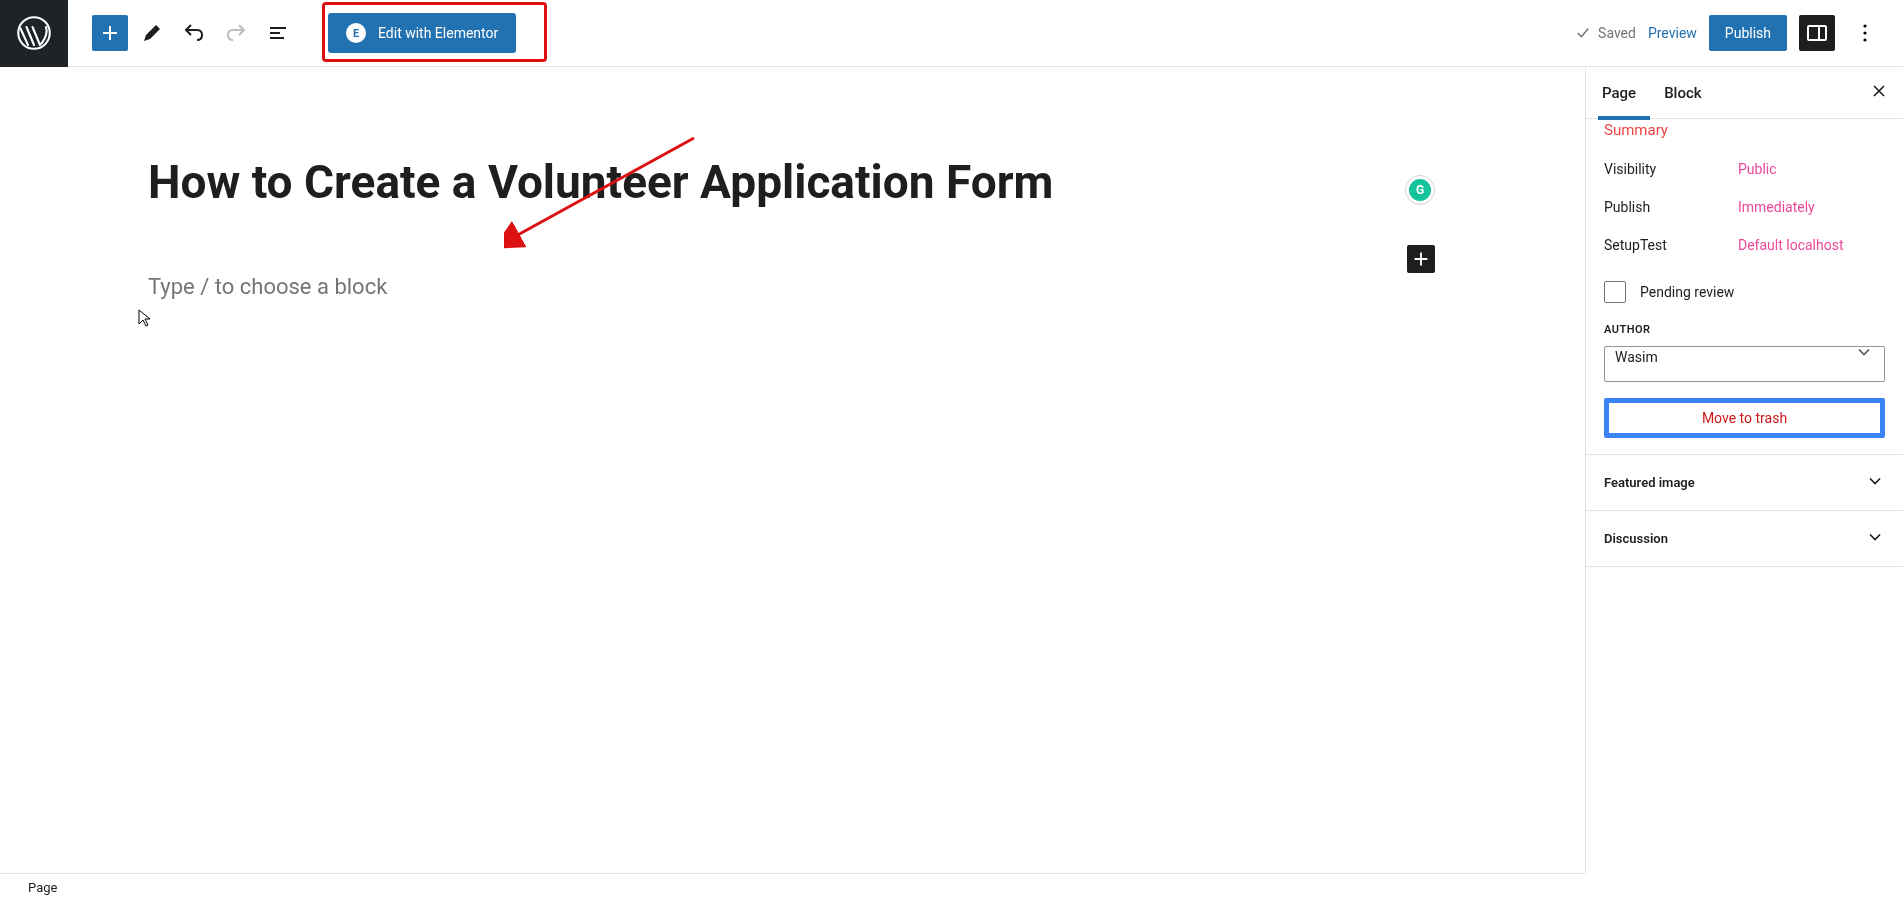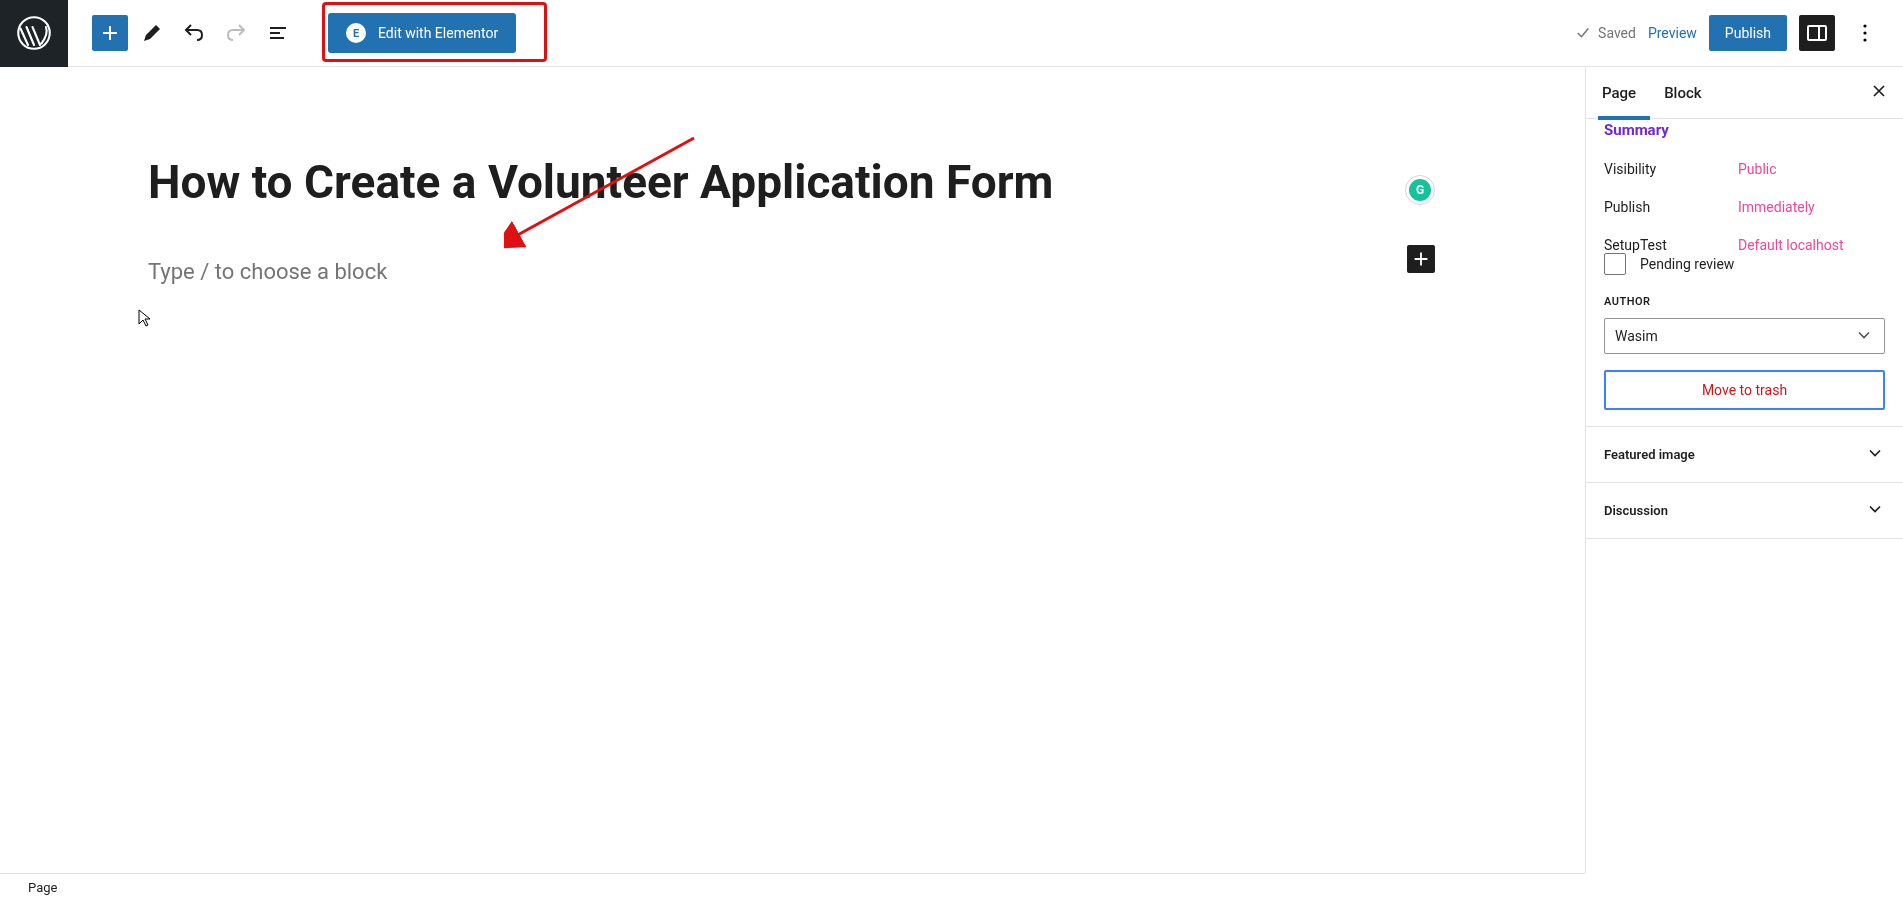--- a/index.html
+++ b/index.html
@@ -27,50 +27,50 @@
 .publish-btn { background: #2271b1; color: #fff; padding: 10px 16px; border-radius: 2px; font-size: 14px; cursor: pointer; }
 .layout-btn { width: 36px; height: 36px; background: #1e1e1e; color: #fff; display: inline-flex; align-items: center; justify-content: center; border-radius: 2px; cursor: pointer; }
 .layout-btn svg { width: 24px; height: 24px; }
 .more-btn { width: 36px; height: 36px; display: inline-flex; align-items: center; justify-content: center; cursor: pointer; }
 .more-btn svg { width: 24px; height: 24px; }
 
 
 .main { display: flex; height: calc(100% - 67px - 27px); }
 .editor-canvas { flex: 1; position: relative; padding-top: 88px; }
 .page-title { font-size: 46px; font-weight: 700; color: #1e1e1e; margin-left: 148px; max-width: 940px; line-height: 1.2;}
-.block-placeholder { margin-left: 148px; margin-top: 49px; font-size: 22px; color: #757575; }
+.block-placeholder { margin-left: 148px; margin-top: 64px; font-size: 22px; color: #757575; }
 .grammarly { position: absolute; top: 108px; right: 150px; width: 30px; height: 30px; border: 1px solid #d5d5d5; border-radius: 50%; display: flex; align-items: center; justify-content: center; background: #fff; }
 .grammarly-inner { width: 22px; height: 22px; background: #15c39a; border-radius: 50%; display: flex; align-items: center; justify-content: center; color: #fff; font-weight: bold; font-size: 12px; }
 .add-block-plus { position: absolute; top: 178px; right: 150px; width: 28px; height: 28px; background: #1e1e1e; color: #fff; border-radius: 2px; display: flex; align-items: center; justify-content: center; cursor: pointer; }
 .add-block-plus svg { width: 22px; height: 22px; }
 .cursor { position: absolute; top: 242px; left: 138px; }
 .cursor svg { width: 14px; height: 18px; }
 .arrow-ann { position: absolute; top: 65px; left: 504px; pointer-events: none; z-index: 40; }
 
 
 .sidebar { width: 318px; border-left: 1px solid #e4e4e4; display: flex; flex-direction: column; background: #fff; }
 .sidebar-tabs { display: flex; align-items: center; height: 52px; border-bottom: 1px solid #e4e4e4; padding: 0 16px; position: relative; }
 .sidebar-tab { padding: 0 0; margin-right: 28px; font-size: 15px; color: #1e1e1e; cursor: pointer; height: 52px; display: inline-flex; align-items: center; font-weight: 500;}
 .sidebar-tab.active { position: relative; }
 .sidebar-tab.active::after { content: ""; position: absolute; left: -4px; right: -14px; bottom: -1px; height: 4px; background: #2271b1; }
 .close-x { position: absolute; right: 14px; top: 50%; transform: translateY(-50%); cursor: pointer; }
 .close-x svg { width: 20px; height: 20px; }
 
 .panel-section { padding: 10px 18px 16px 18px; border-bottom: 1px solid #e4e4e4; }
-.summary-label { font-size: 15px; font-weight: 700; color: #6d28d9; margin-bottom: 16px; margin-top: -8px;}
+.summary-label { font-size: 15px; font-weight: 400; color: #ef4444; margin-bottom: 16px; margin-top: -8px;}
 .meta-row { display: flex; margin-top: 22px; }
 .meta-label { width: 134px; font-size: 14px; color: #1e1e1e; }
 .meta-value { font-size: 14px; color: #ec4899; cursor: pointer; }
 .url-value { font-size: 14px; color: #2271b1; cursor: pointer; width: 142px; overflow-wrap: break-word; line-height: 1.4;}
-.pending-row { display: flex; align-items: center; gap: 14px; }
+.pending-row { display: flex; align-items: center; gap: 14px; margin-top: 28px; }
 .checkbox { width: 22px; height: 22px; border: 1px solid #757575; border-radius: 2px; cursor: pointer; }
 .pending-label { font-size: 14px; color: #1e1e1e; }
 .author-label { font-size: 11px; font-weight: 600; color: #1e1e1e; letter-spacing: 0.5px; margin-top: 20px; }
-.author-select { width: 100%; height: 36px; border: 1px solid #949494; border-radius: 2px; margin-top: 10px; padding: 8px 10px; font-size: 14px; color: #1e1e1e; display: flex; align-items: center; justify-content: space-between; cursor: pointer; }
-.trash-btn { width: 100%; height: 40px; border: 2px solid #3b82f6; color: #cc1818; border-radius: 2px; margin-top: 16px; display: flex; align-items: center; justify-content: center; font-size: 14px; cursor: pointer; }
+.author-select { width: 100%; height: 36px; border: 1px solid #949494; border-radius: 2px; margin-top: 10px; padding: 16px 10px; font-size: 14px; color: #1e1e1e; display: flex; align-items: flex-end; justify-content: space-between; cursor: pointer; }
+.trash-btn { width: 100%; height: 40px; border: 5px solid #3b82f6; color: #cc1818; border-radius: 2px; margin-top: 16px; display: flex; align-items: center; justify-content: center; font-size: 14px; cursor: pointer; }
 .collapse-section { display: flex; align-items: center; justify-content: space-between; height: 56px; padding: 0 18px; border-bottom: 1px solid #e4e4e4; cursor: pointer; }
 .collapse-title { font-size: 13px; font-weight: 600; color: #1e1e1e; }
 .chev svg { width: 20px; height: 20px; }
 
 
 .footer-bar { position: absolute; bottom: 0; left: 0; right: 318px; height: 27px; border-top: 1px solid #e4e4e4; display: flex; align-items: center; padding-left: 28px; font-size: 13px; color: #1e1e1e; background: #fff; }
 </style>
 </head>
 <body>
 

